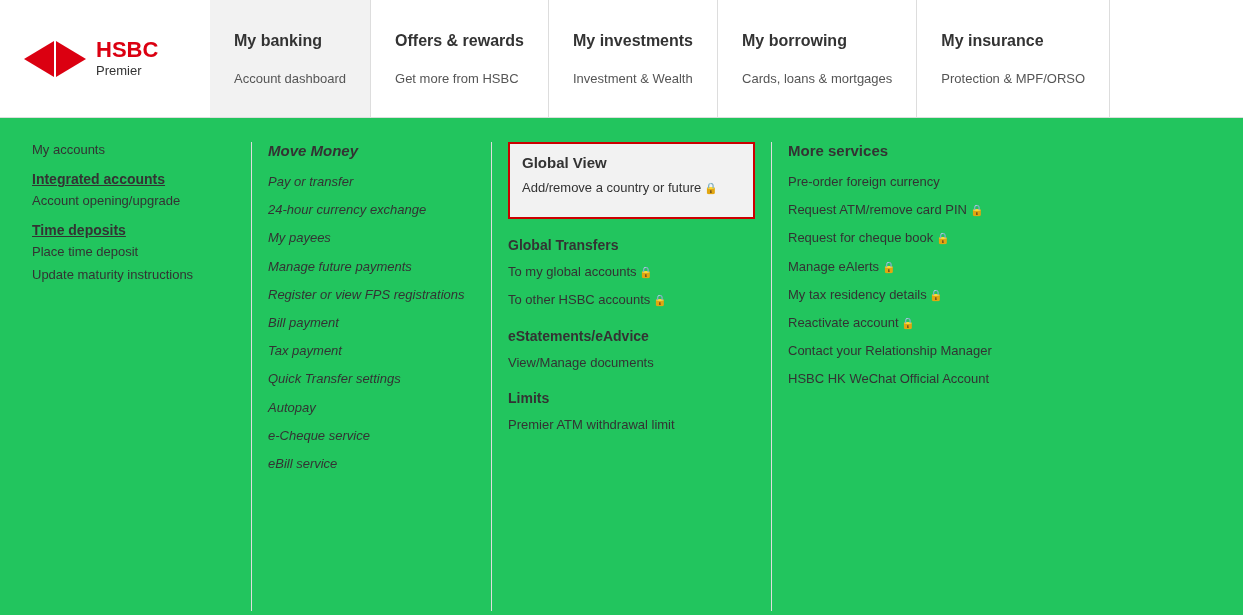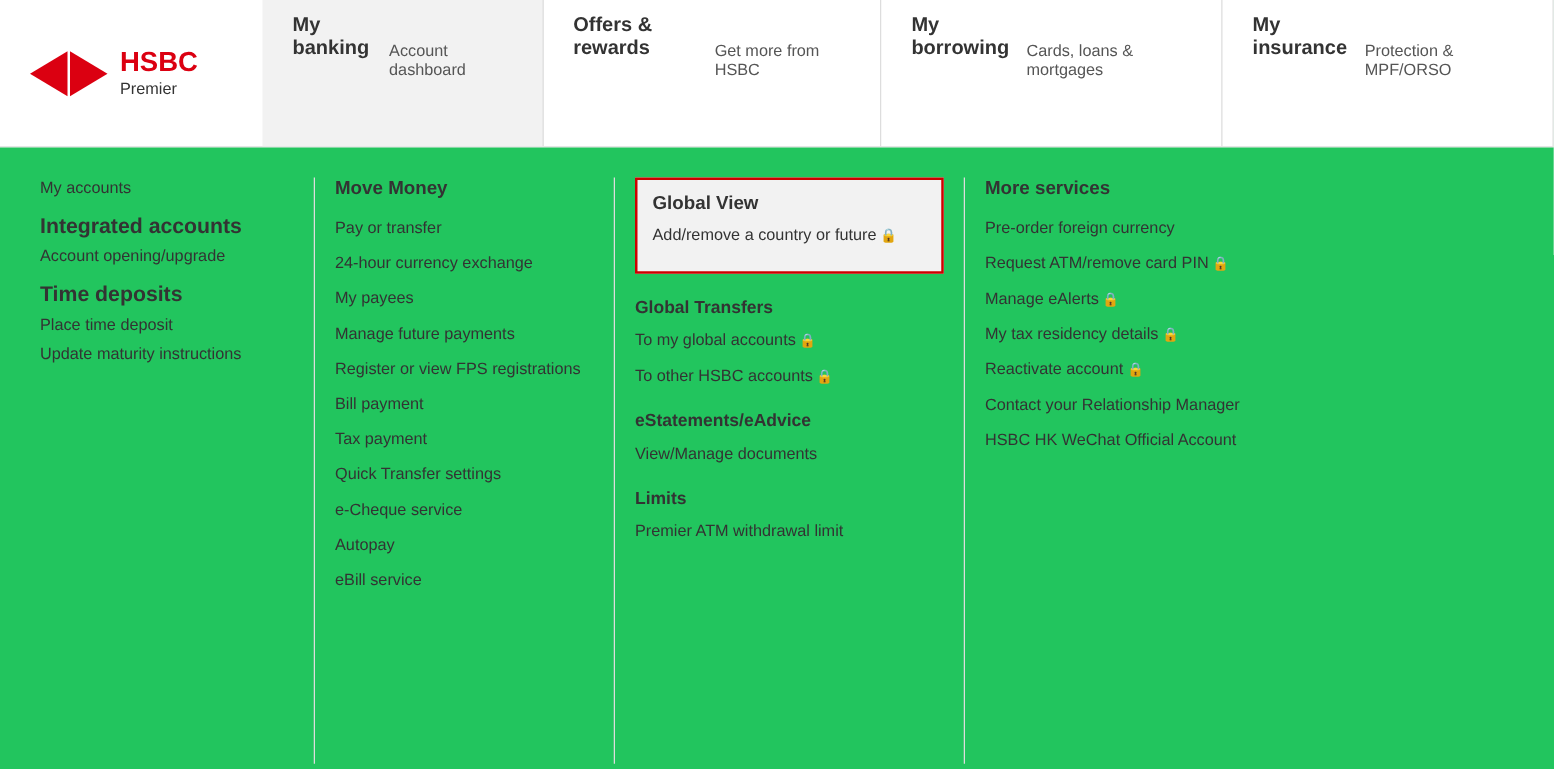--- a/index.html
+++ b/index.html
@@ -52,21 +52,21 @@
       color: #333;
       margin-top: 2px;
     }
 
     .nav-items {
       display: flex;
       flex: 1;
     }
     .nav-item {
       display: flex;
-      flex-direction: row;
+      flex-direction: column;
       justify-content: center;
       padding: 12px 24px;
       cursor: pointer;
       border-right: 1px solid #ddd;
       min-width: 150px;
     }
     .nav-item.active {
       background: #f2f2f2;
     }
     .nav-item-title {
@@ -140,23 +140,24 @@
     
     .left-col-item {
       display: block;
       font-size: 13px;
       color: #333;
       margin-bottom: 8px;
       cursor: pointer;
     }
     .left-col-item.bold {
       font-weight: bold;
-      font-size: 17px;
+      font-size: 14px;
       margin-top: 14px;
       margin-bottom: 6px;
+      text-decoration: underline;
     }
     .left-col-item.indent {
       padding-left: 0;
     }
   </style>
 </head>
 <body>
 
 <div class="nav-bar">
   <div class="logo-area">
@@ -171,20 +172,24 @@
   </div>
 
   <div class="nav-items">
     <div class="nav-item active">
       <span class="nav-item-title">My banking</span>
       <span class="nav-item-subtitle">Account dashboard</span>
     </div>
     <div class="nav-item">
       <span class="nav-item-title">Offers &amp; rewards</span>
       <span class="nav-item-subtitle">Get more from HSBC</span>
+    </div>
+    <div class="nav-item">
+      <span class="nav-item-title">My investments</span>
+      <span class="nav-item-subtitle">Investment &amp; Wealth</span>
     </div>
     <div class="nav-item">
       <span class="nav-item-title">My borrowing</span>
       <span class="nav-item-subtitle">Cards, loans &amp; mortgages</span>
     </div>
     <div class="nav-item">
       <span class="nav-item-title">My insurance</span>
       <span class="nav-item-subtitle">Protection &amp; MPF/ORSO</span>
     </div>
   </div>
@@ -194,32 +199,32 @@
 
   <div class="col" style="max-width:220px;">
     <span class="left-col-item">My accounts</span>
     <span class="left-col-item bold">Integrated accounts</span>
     <span class="left-col-item indent">Account opening/upgrade</span>
     <span class="left-col-item bold">Time deposits</span>
     <span class="left-col-item indent">Place time deposit</span>
     <span class="left-col-item indent">Update maturity instructions</span>
   </div>
 
-  <div class="col" style="max-width:240px;">
+  <div class="col" style="max-width:240px;font-style:italic;">
     <div class="col-title">Move Money</div>
     <a class="menu-link">Pay or transfer</a>
     <a class="menu-link">24-hour currency exchange</a>
     <a class="menu-link">My payees</a>
     <a class="menu-link">Manage future payments</a>
     <a class="menu-link">Register or view FPS registrations</a>
     <a class="menu-link">Bill payment</a>
     <a class="menu-link">Tax payment</a>
     <a class="menu-link">Quick Transfer settings</a>
+    <a class="menu-link">Autopay</a>
     <a class="menu-link">e-Cheque service</a>
-    <a class="menu-link">Autopay</a>
     <a class="menu-link">eBill service</a>
   </div>
 
   <div class="col" style="max-width:280px;">
 
     <div class="global-view-box">
       <div class="col-title">Global View</div>
       <a class="menu-link lock-icon">Add/remove a country or future</a>
     </div>
 
@@ -231,20 +236,21 @@
     <a class="menu-link">View/Manage documents</a>
 
     <div class="menu-section-title">Limits</div>
     <a class="menu-link">Premier ATM withdrawal limit</a>
   </div>
 
   <div class="col" style="max-width:260px;">
     <div class="col-title">More services</div>
     <a class="menu-link">Pre-order foreign currency</a>
     <a class="menu-link lock-icon">Request ATM/remove card PIN</a>
+    <a class="menu-link lock-icon">Request for cheque book</a>
     <a class="menu-link lock-icon">Manage eAlerts</a>
     <a class="menu-link lock-icon">My tax residency details</a>
     <a class="menu-link lock-icon">Reactivate account</a>
     <a class="menu-link">Contact your Relationship Manager</a>
     <a class="menu-link">HSBC HK WeChat Official Account</a>
   </div>
 
 </div>
 
 </body></html>

